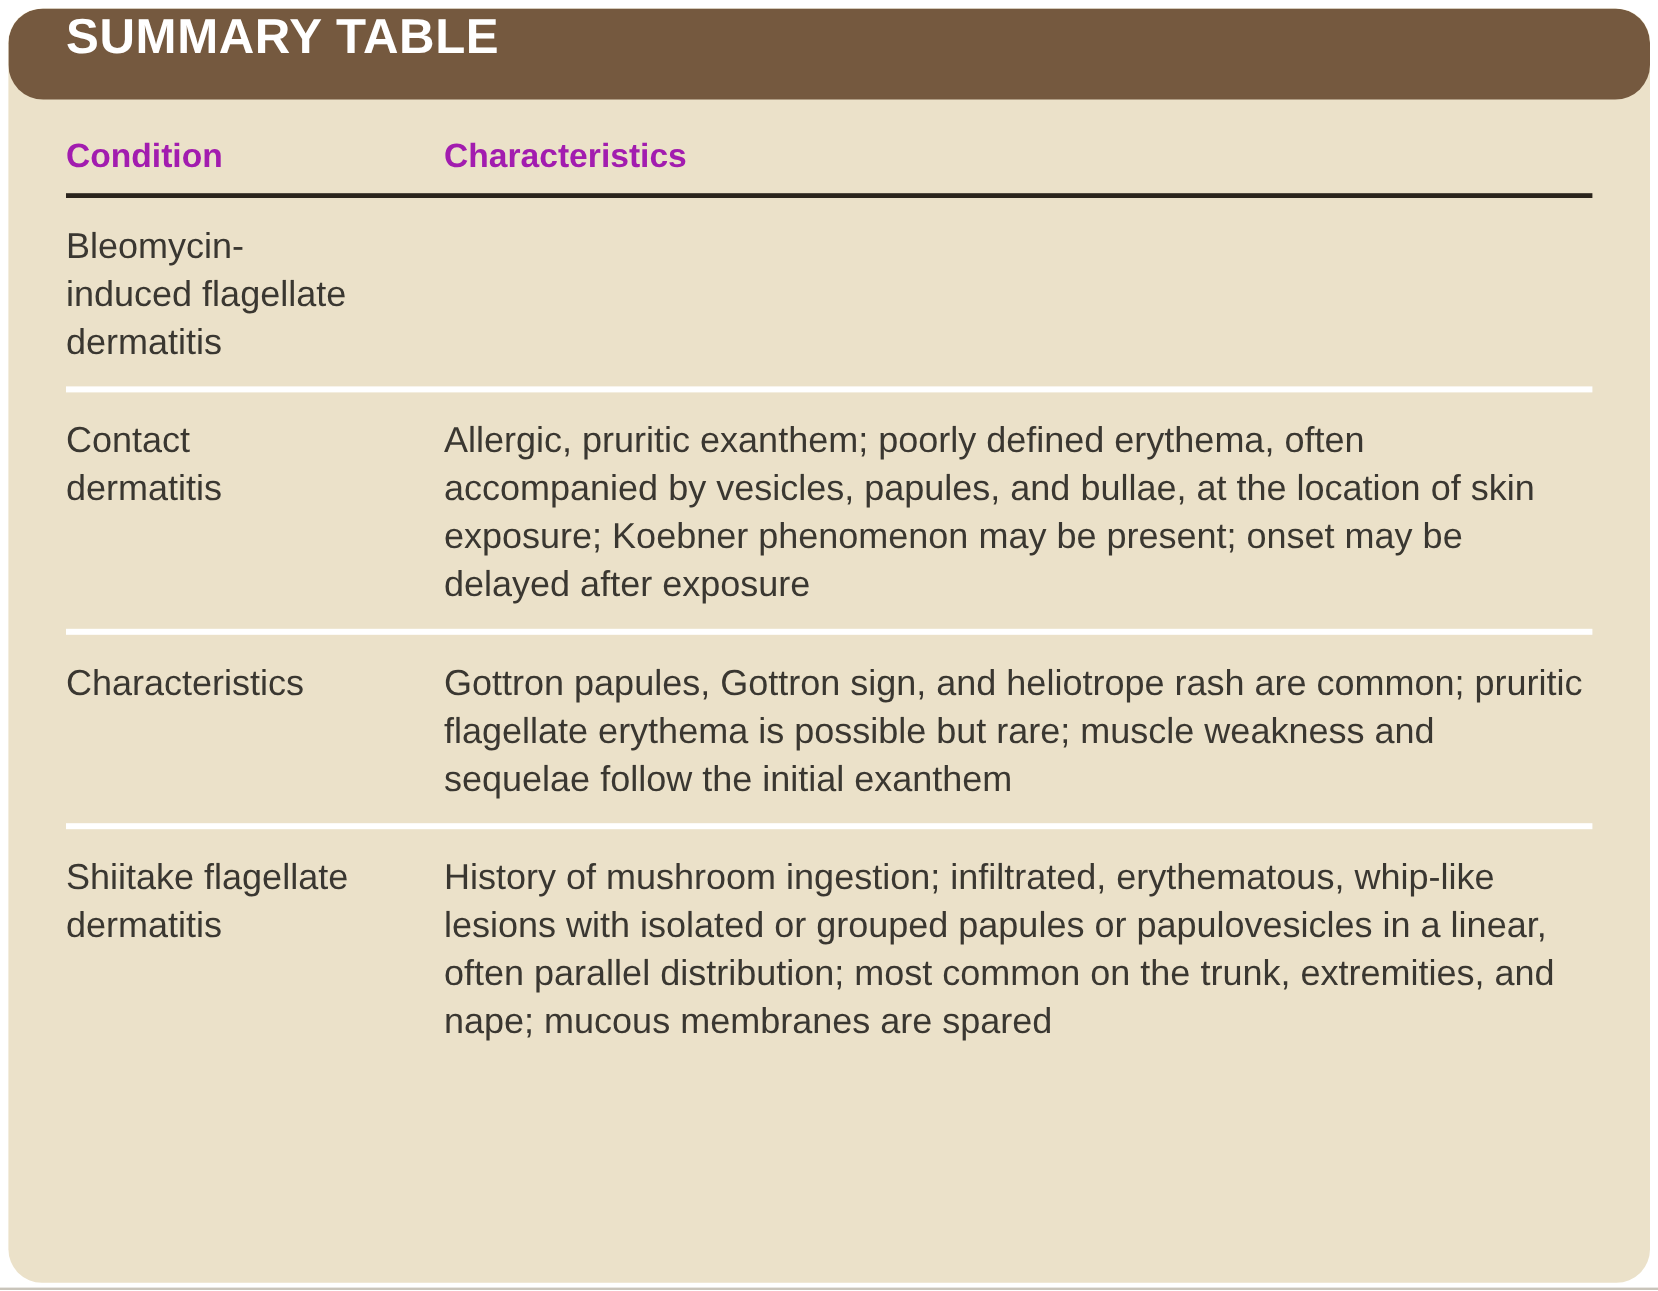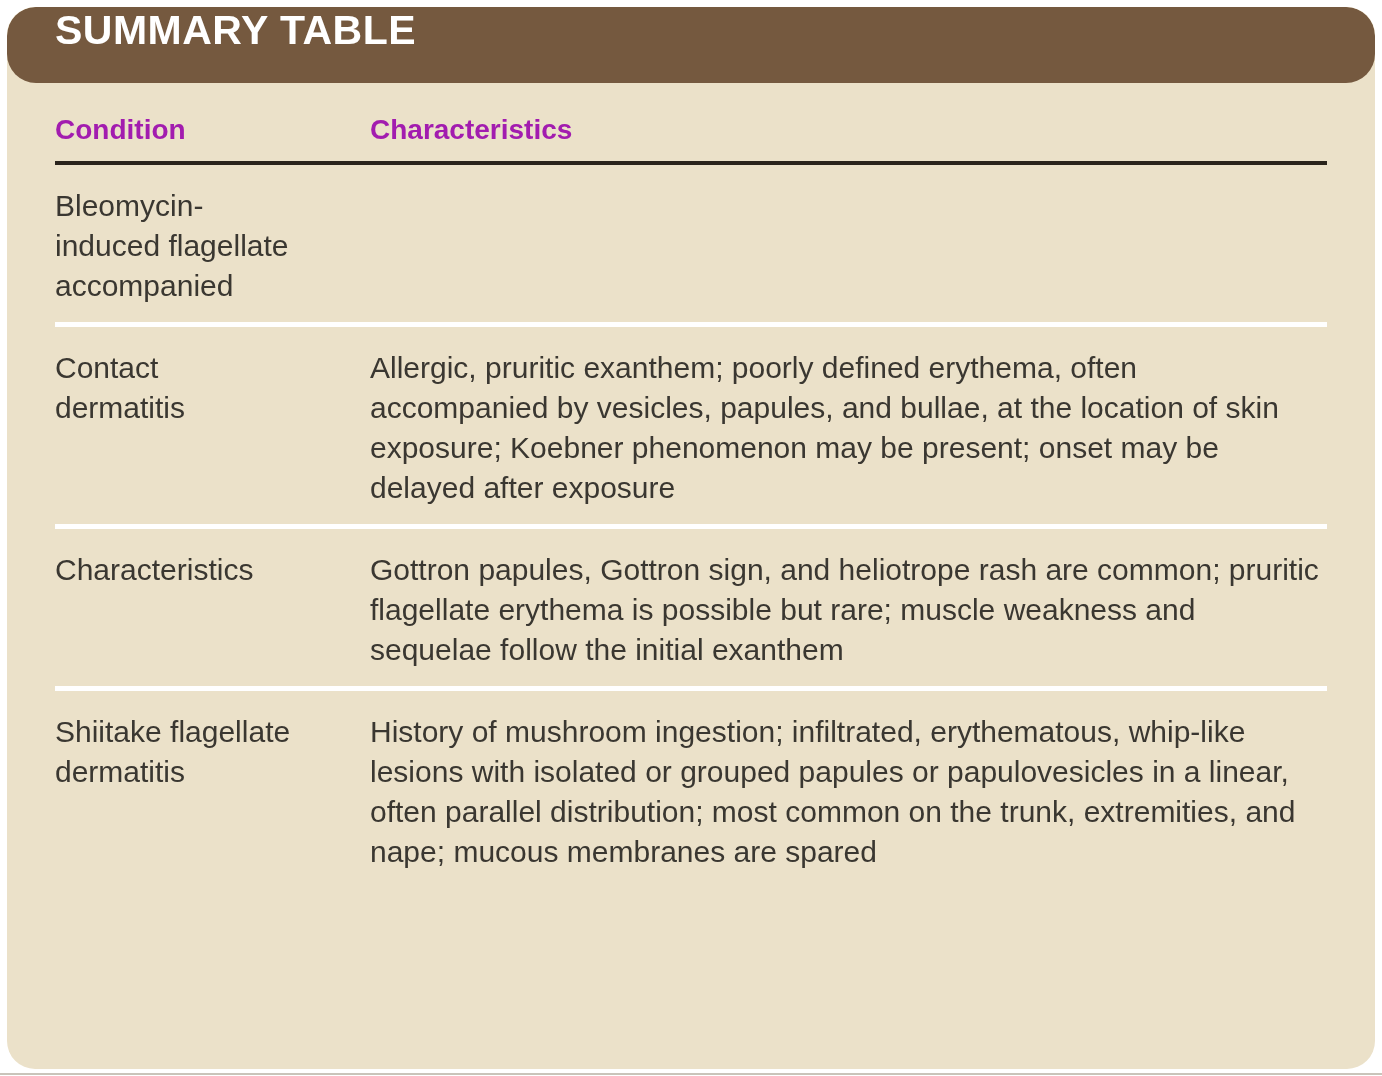--- a/index.html
+++ b/index.html
@@ -86,21 +86,21 @@
   <div class="table">
 
     <div class="thead">
       <div>Condition</div>
       <div>Characteristics</div>
     </div>
 
     <div class="row">
       <div class="cond">Bleomycin-
 induced flagellate
-accompanied</div>
+dermatitis</div>
     </div>
 
     <div class="row">
       <div class="cond">Contact
 dermatitis</div>
       <div class="chars">Allergic, pruritic exanthem; poorly defined erythema, often accompanied by vesicles, papules, and bullae, at the location of skin exposure; Koebner phenomenon may be present; onset may be delayed after exposure</div>
     </div>
 
     <div class="row">
       <div class="cond">Characteristics</div>

